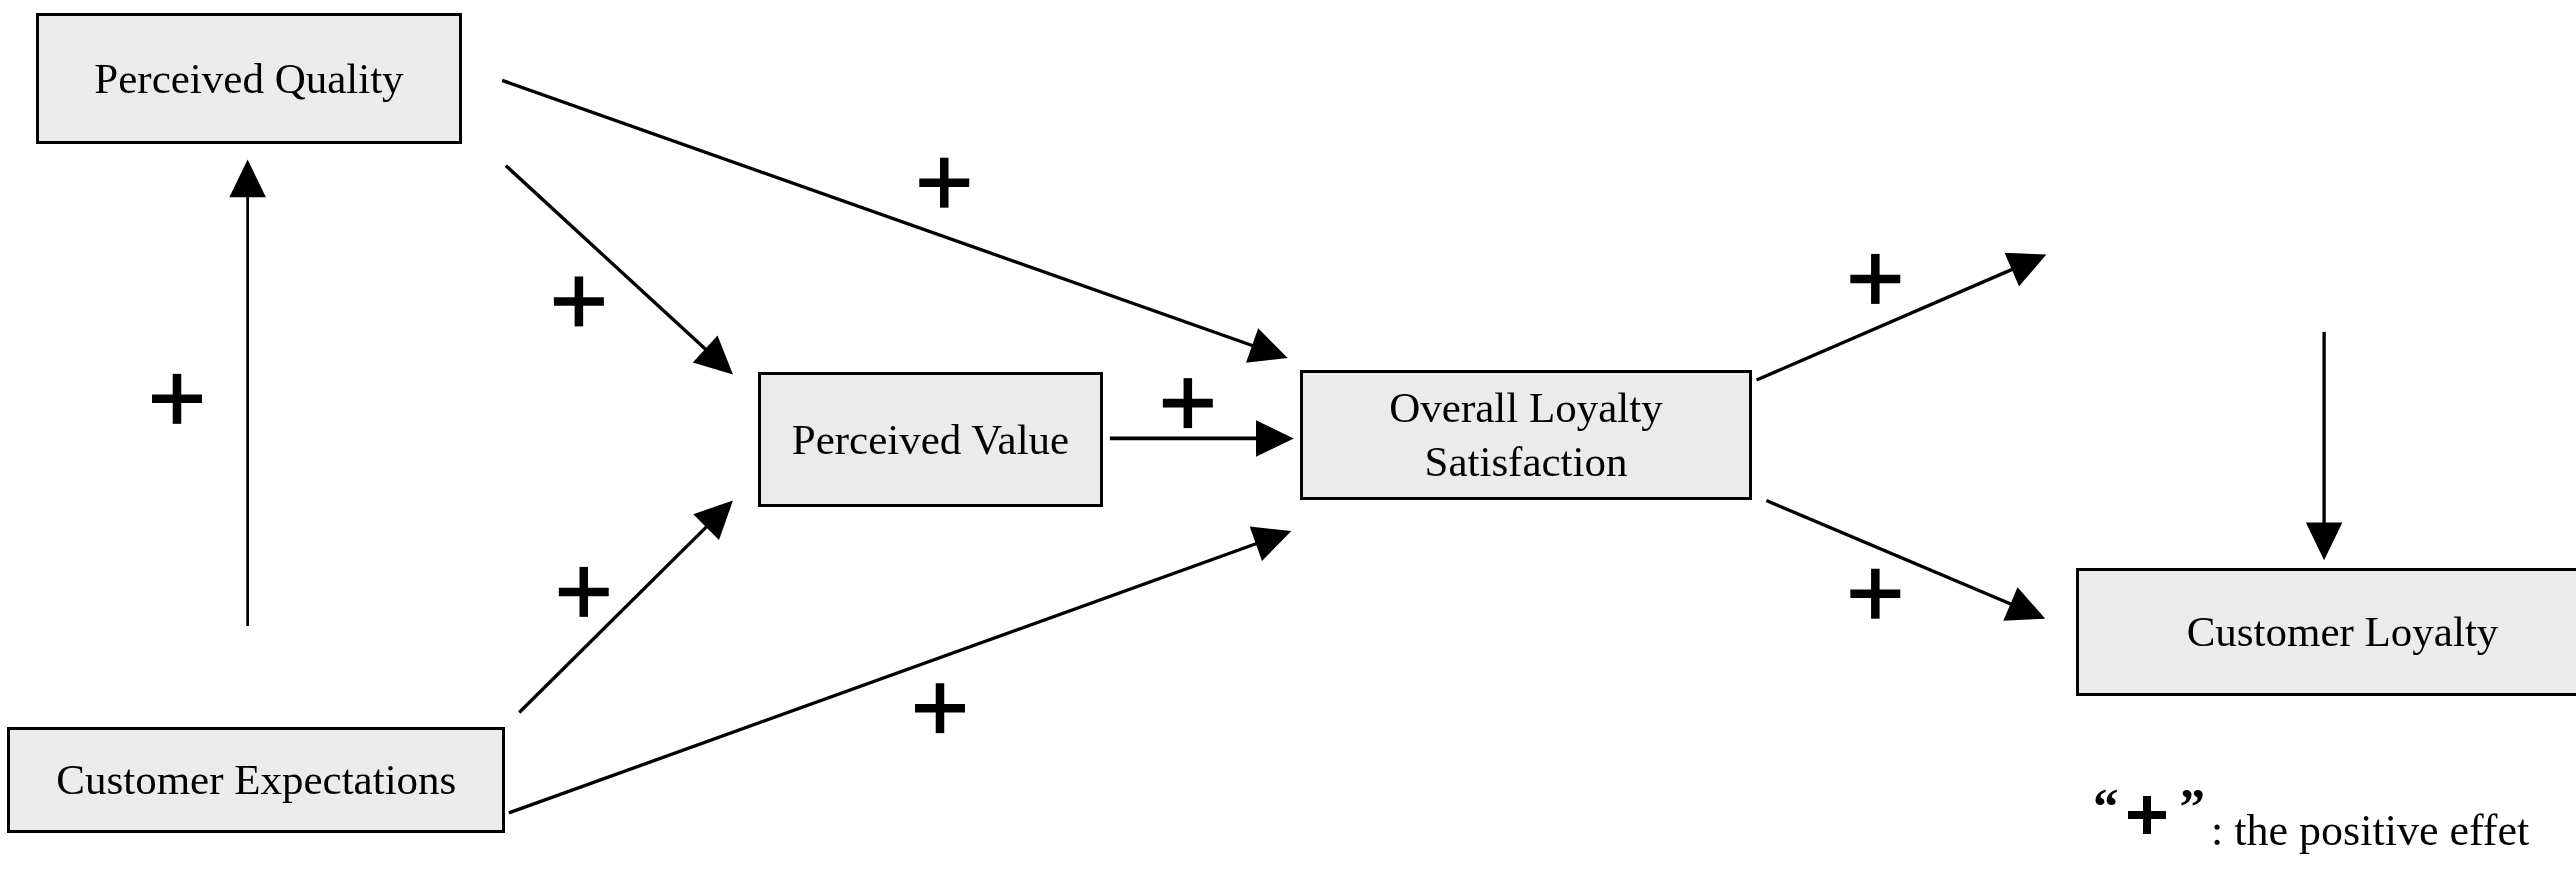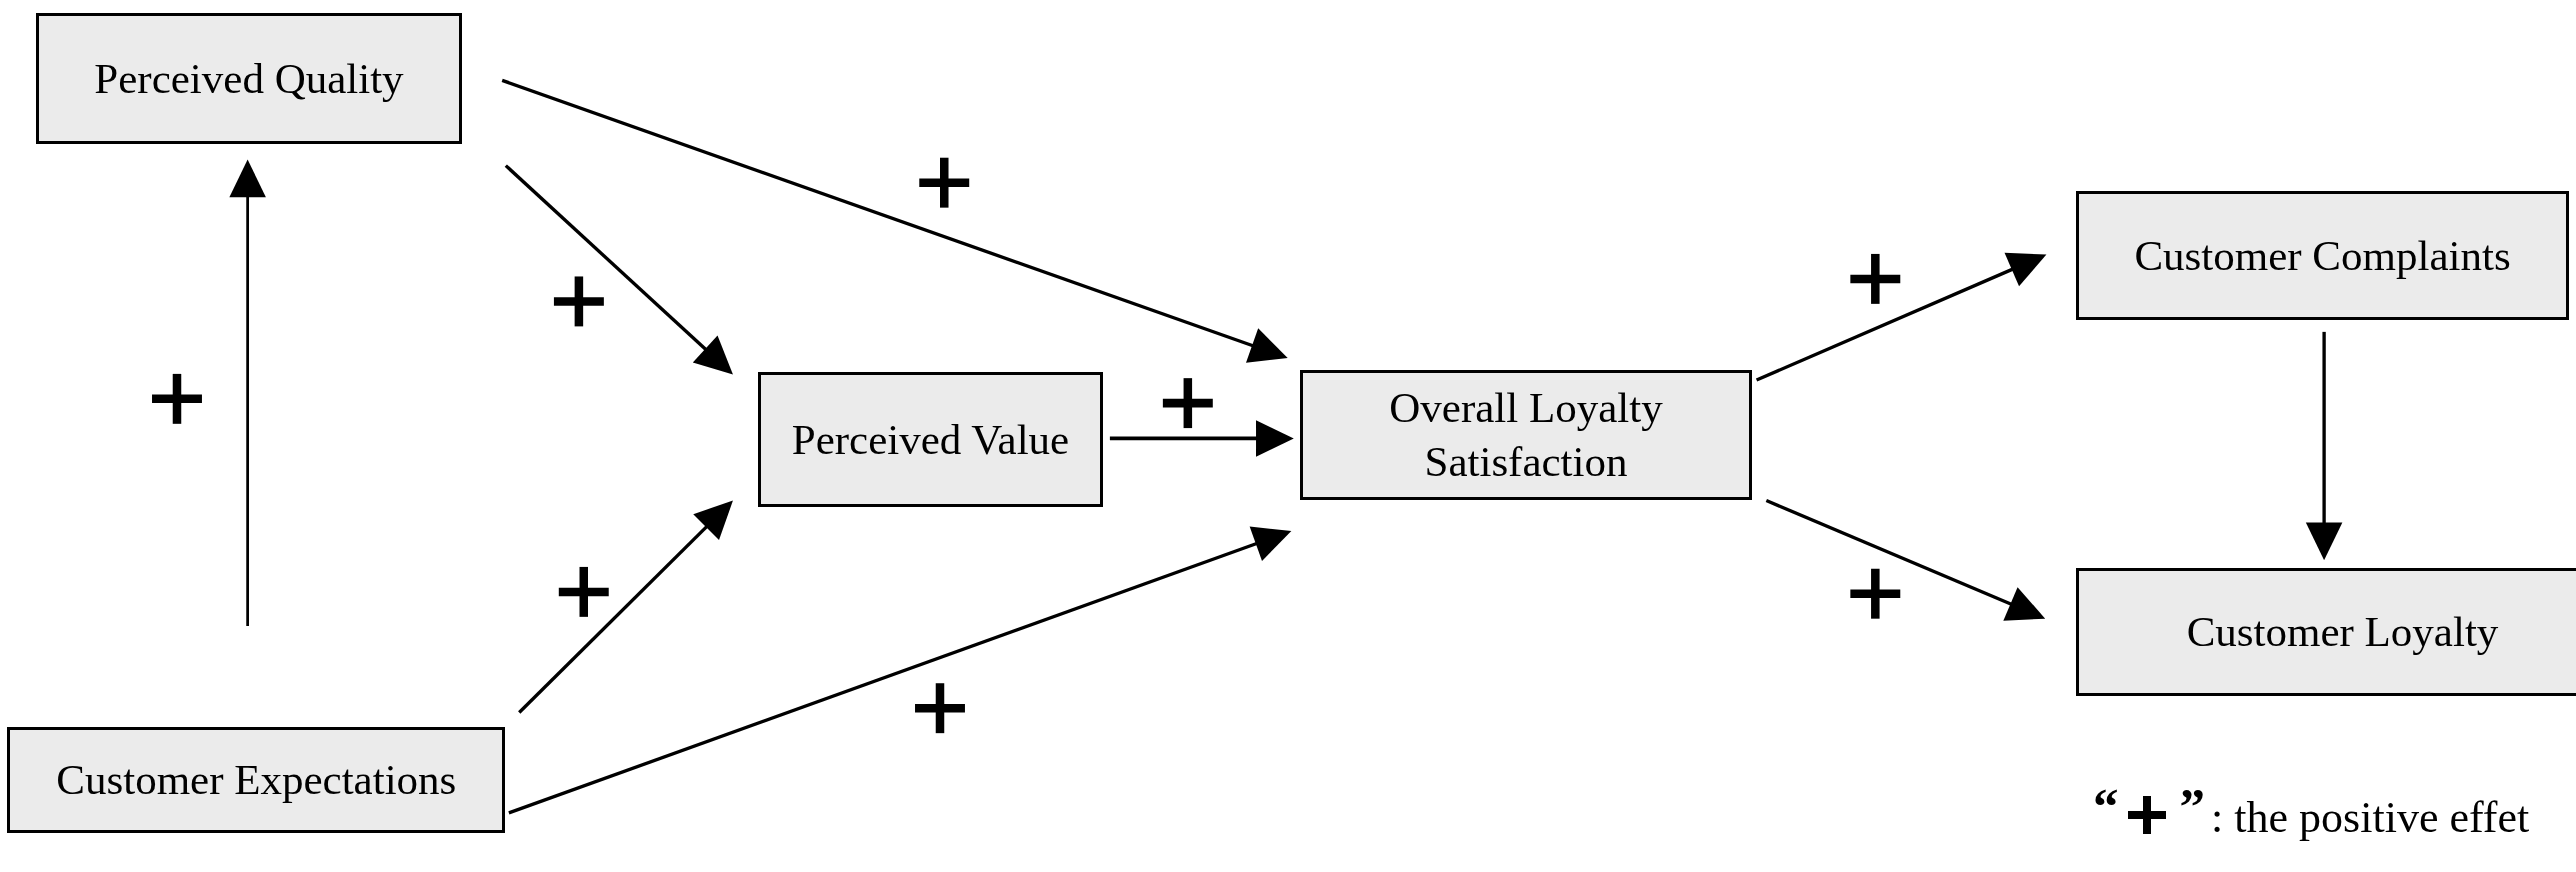--- a/index.html
+++ b/index.html
@@ -48,21 +48,21 @@
   }
   .legend-plus::before{
     content:"";position:absolute;left:0;right:0;top:50%;height:8px;
     transform:translateY(-50%);background:#000000;
   }
   .legend-plus::after{
     content:"";position:absolute;top:0;bottom:0;left:50%;width:8px;
     transform:translateX(-50%);background:#000000;
   }
   .legend-text{
-    font-size:44px;line-height:1;margin-top:10px;margin-left:8.5px;
+    font-size:44px;line-height:1;margin-top:23px;margin-left:8.5px;
   }
 </style>
 </head>
 <body>
 
 <div class="stage">
 
   <svg class="edges-layer" viewBox="0 0 4229 1432" xmlns="http://www.w3.org/2000/svg">
       <line x1="406" y1="1028" x2="406" y2="314" class="edge-line" stroke-width="4.5"></line>
       <polygon points="406,262 436,324 376,324" class="edge-head"></polygon>
@@ -125,23 +125,20 @@
   </div>
 
   <div class="node" id="node-pv" style="left: 758px; top: 372px; width: 345px; height: 135px; text-align: center;">
     <span class="node-label">Perceived Value</span>
   </div>
 
   <div class="node" id="node-ocs" style="left: 1300px; top: 370px; width: 452px; height: 130px;">
     <span class="node-label">Overall Loyalty Satisfaction</span>
   </div>
 
-  <div class="node" id="node-cc" style="left: 2076px; top: 191px; width: 493px; height: 129px;">
-    <span class="node-label">Customer Complaints</span>
-  </div>
 
   <div class="node" id="node-cl" style="left: 2076px; top: 568px; width: 533px; height: 128px;">
     <span class="node-label">Customer Loyalty</span>
   </div>
 
   <div class="legend">
     <span class="legend-quote">“</span>
     <span class="legend-plus"></span>
     <span class="legend-quote">”</span>
     <span class="legend-text">: the positive effet</span>

